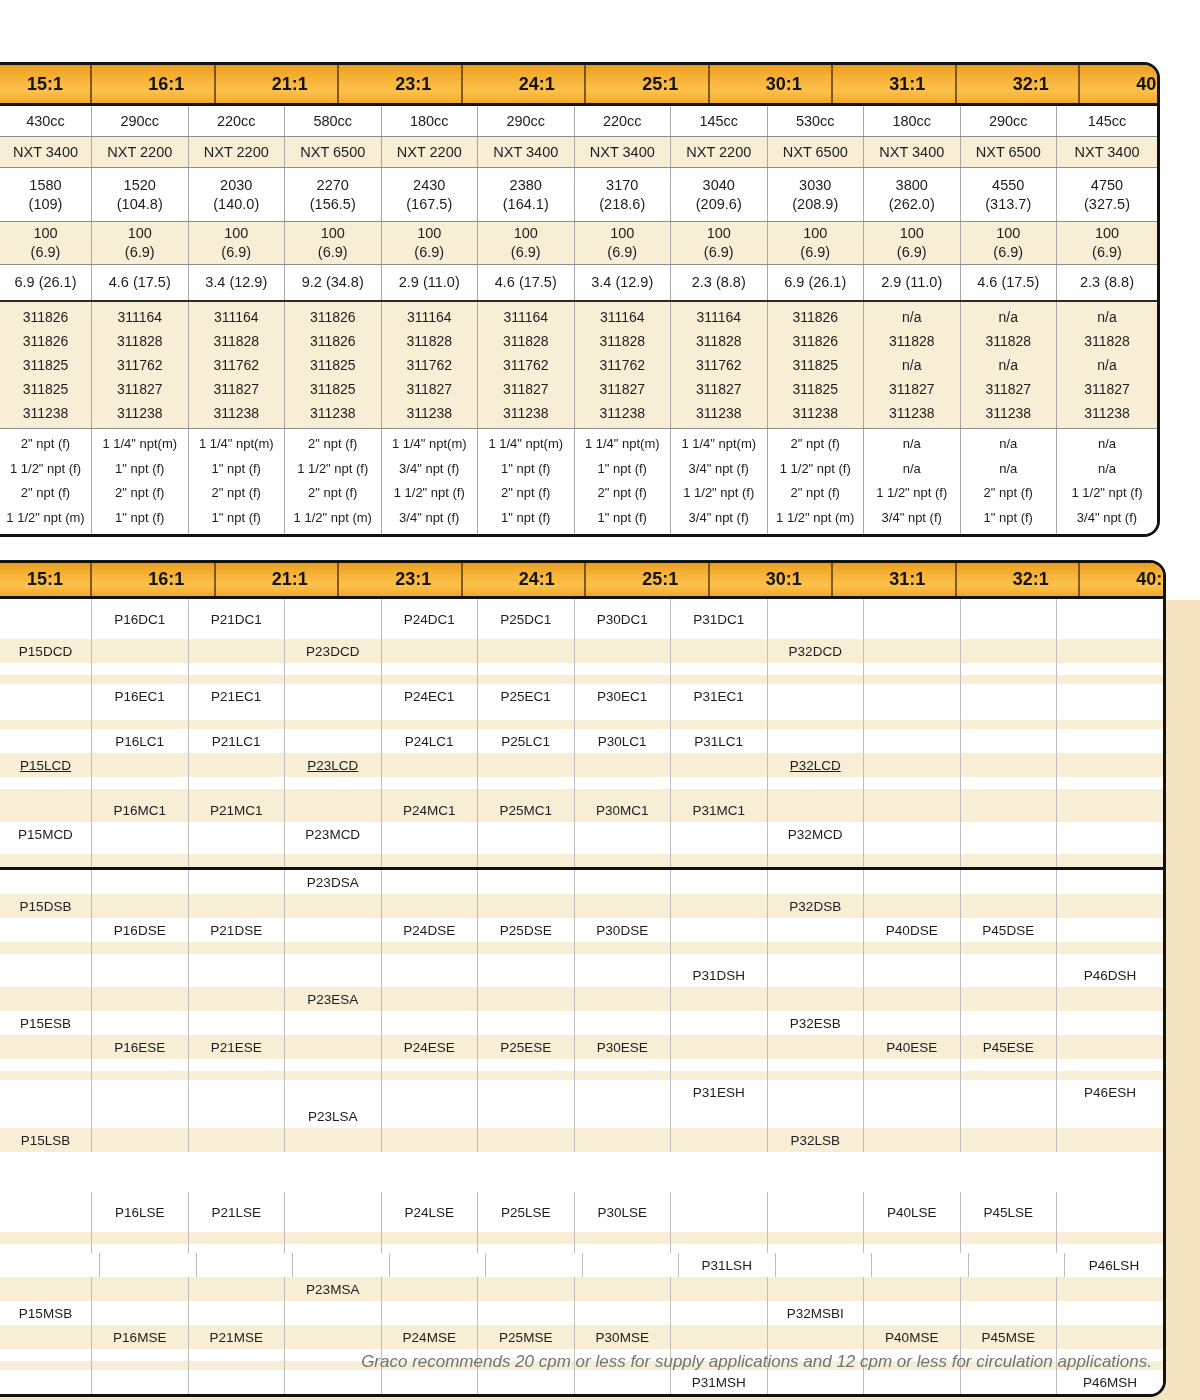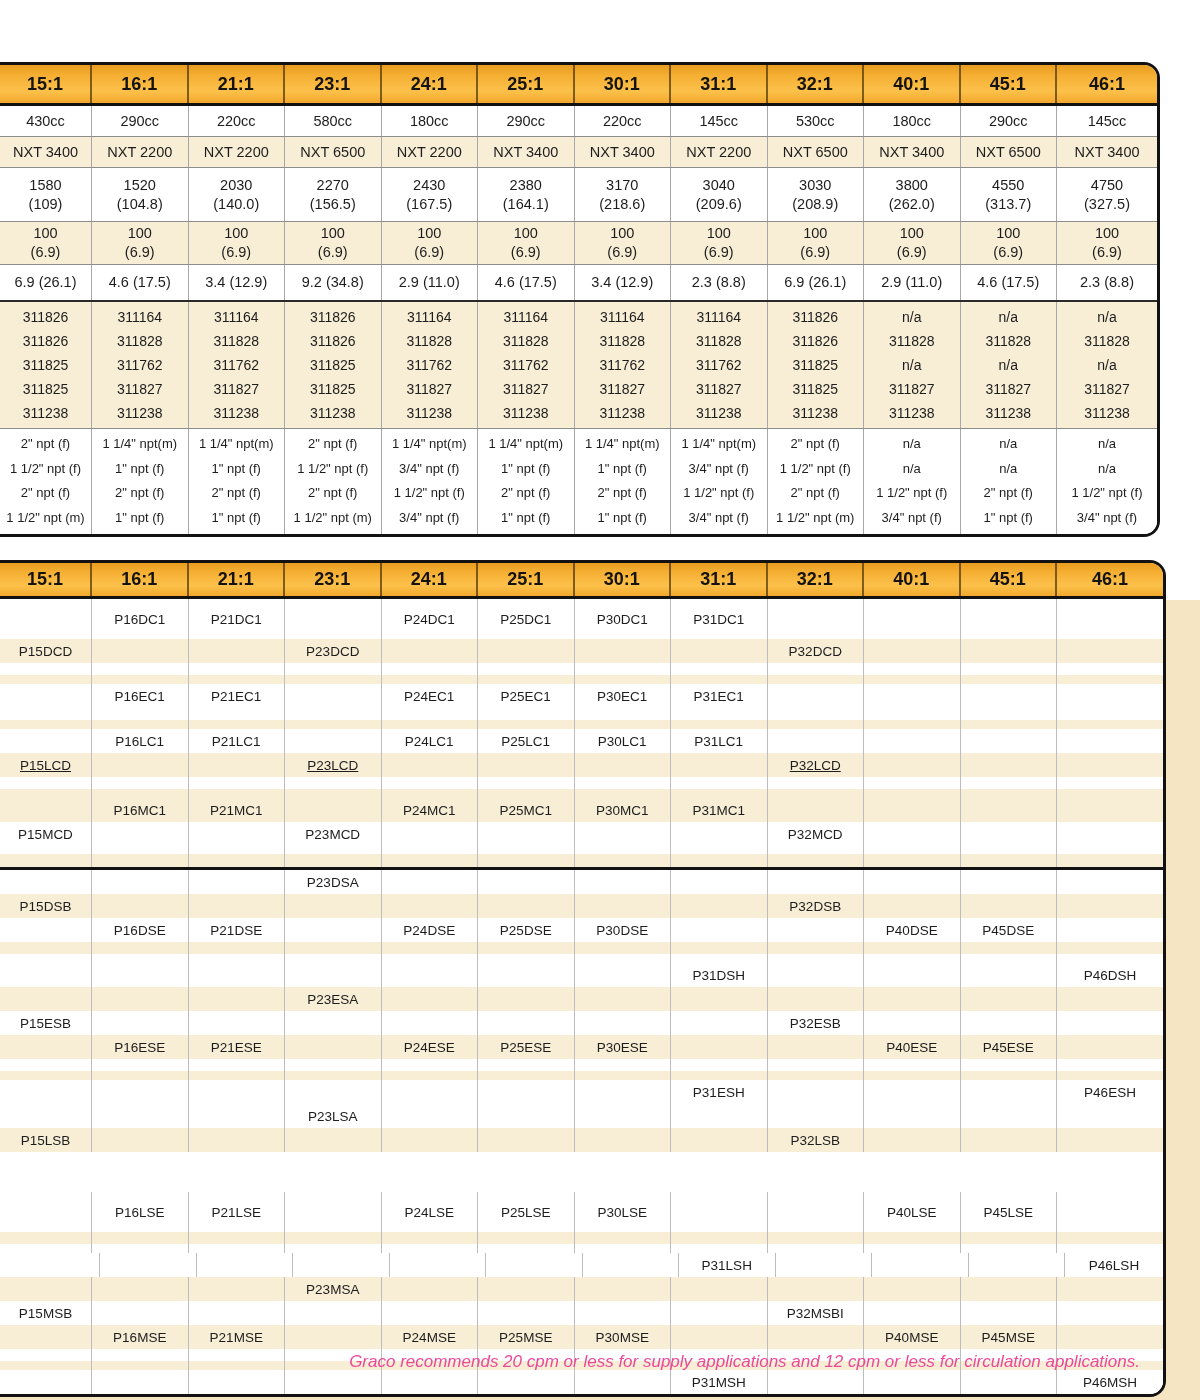--- a/index.html
+++ b/index.html
@@ -13,20 +13,21 @@
     position:absolute;left:0;background:#ffffff;
     border:3px solid #121212;border-left:none;
     border-radius:0 16px 16px 0;overflow:hidden;
   }
   .t1{top:62px;width:1157px;}
   .t2{top:560px;width:1163px;}
   .grid12{display:grid;grid-template-columns:92px repeat(10,96.5px) 1fr;}
   .thead{
     background:linear-gradient(180deg,#e89d1e 0%,#f5af33 28%,#fcc14b 68%,#f2a92c 100%);
     border-bottom:3px solid #121212;
+    gap:27px;
   }
   .t1 .thead{height:38px;}
   .t2 .thead{height:33px;}
   .hcell{
     display:flex;align-items:center;justify-content:center;
     font-weight:bold;font-size:18px;color:#151310;
     border-right:2px solid rgba(45,28,0,.6);
   }
   .hcell:last-child{border-right:none;}
   .trow{border-top:1px solid #8d8d8d;}
@@ -48,22 +49,22 @@
   .conns{height:105px;}
   .conns .cell{justify-content:space-around;font-size:13px;padding:3px 0;}
   .mrow{}
   .mcell{
     display:flex;align-items:center;justify-content:center;
     border-right:1px solid #bdbdbd;font-size:13.5px;text-align:center;
   }
   .mcell:last-child{border-right:none;}
   .divider{height:3px;background:#121212;}
   .footer{
-    position:absolute;top:1352px;left:0;width:1140px;text-align:right;
-    font-style:italic;font-size:17px;color:#ec4899;
+    position:absolute;top:1352px;left:12px;width:1140px;text-align:right;
+    font-style:italic;font-size:17px;color:#737373;
   }
 </style>
 </head>
 <body>
 
 <div class="band"></div>
 
 <section class="tbl t1">
   <div class="thead grid12" id="t1-head">
       <div class="hcell">15:1</div>

